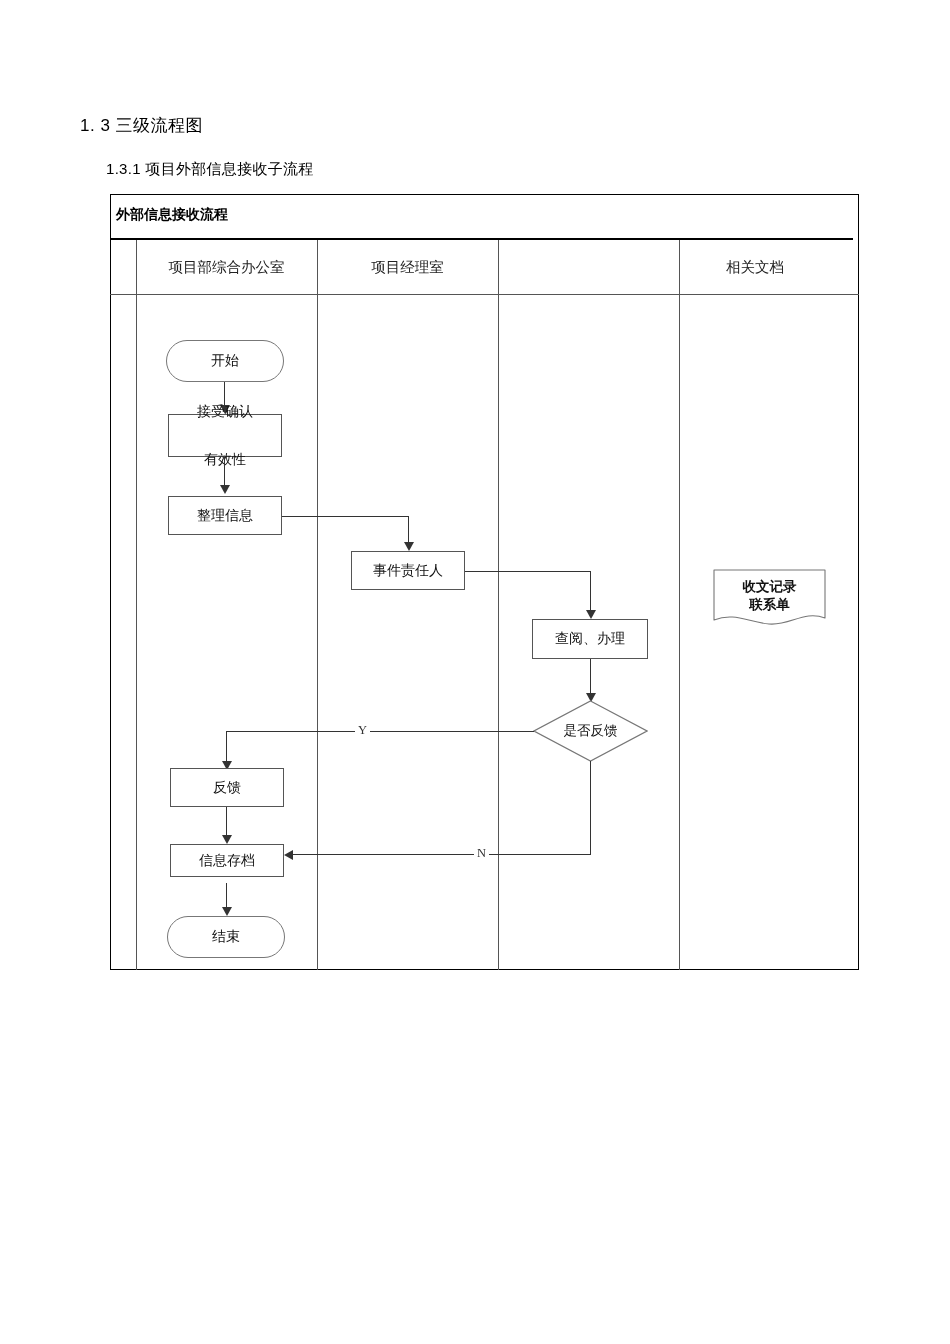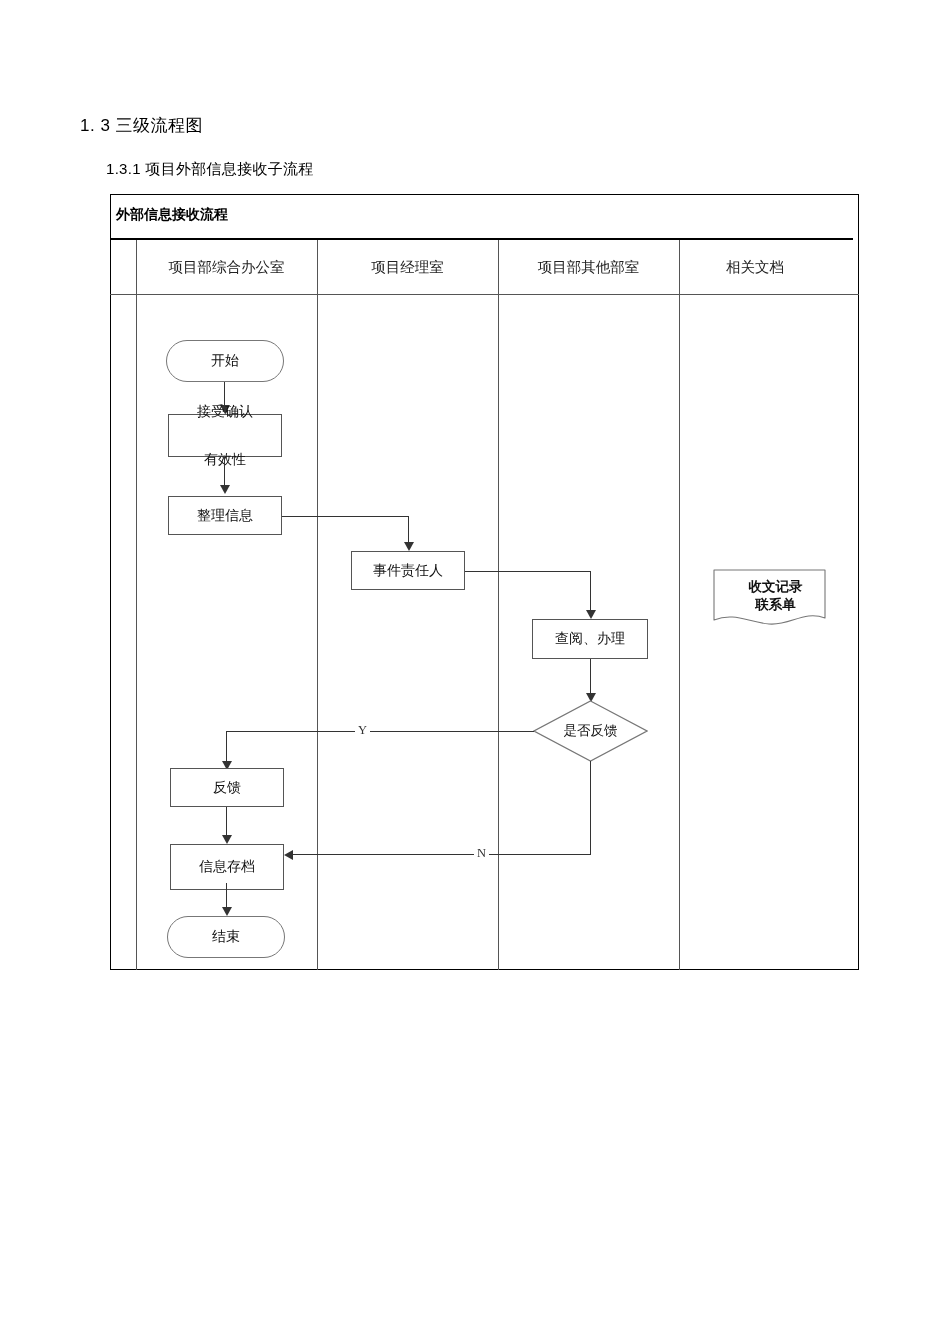--- a/index.html
+++ b/index.html
@@ -57,21 +57,21 @@
     display:flex;align-items:center;justify-content:center;text-align:center;
     font-size:14px;line-height:1.25;color:#111;background:#fff;}
   .proc{border:1.3px solid #555;gap:30px;}
   .term{border:1.2px solid #777;border-radius:40px;}
   .diamond-wrap{position:absolute;}
   .diamond-wrap svg{position:absolute;left:0;top:0;}
   .diamond-txt{position:absolute;inset:0;display:flex;align-items:center;justify-content:center;
     font-size:13.5px;color:#111;}
   .docshape{position:absolute;}
   .docshape svg{position:absolute;left:0;top:0;}
-  .doc-txt{position:absolute;left:6px;top:10px;width:100%;text-align:center;
+  .doc-txt{position:absolute;left:0;top:10px;width:100%;text-align:center;
     font-size:13.5px;line-height:1.35;color:#111;font-weight:bold;}
 
   
   .conn{position:absolute;background:#333;}
   .conn.h{height:1.3px;}
   .conn.v{width:1.3px;}
   .arrow-d{position:absolute;width:0;height:0;
     border-left:5px solid transparent;border-right:5px solid transparent;
     border-top:9px solid #333;}
   .arrow-l{position:absolute;width:0;height:0;
@@ -90,21 +90,20 @@
   <div class="tbl">
     <div class="outer"></div>
 
     <div class="title-row">
       <div class="title-txt">外部信息接收流程</div>
     </div>
 
     <div class="hdr-row">
       <div class="hcell" style="left:26px;width:181px;">项目部综合办公室</div>
       <div class="hcell" style="left:207px;width:181px;">项目经理室</div>
-      <div class="hcell" style="left:388px;width:181px;">项目部其他部室</div>
       <div class="hcell" style="left:569px;width:152px;">相关文档</div>
     </div>
 
     <div class="vline narrow" style="left:26px;"></div>
     <div class="vline" style="left:207px;"></div>
     <div class="vline" style="left:388px;"></div>
     <div class="vline" style="left:569px;"></div>
 
     <div class="shape term" style="left:56px;top:146px;width:118px;height:42px;align-items:center;">
       <span>开始</span>
@@ -156,21 +155,21 @@
     <div class="arrow-d" style="left:112px;top:567px;"></div>
     <div class="lbl" style="left:245px;top:529px;">Y</div>
 
     <div class="shape proc" style="left:60px;top:574px;width:114px;height:39px;">
       <span>反馈</span>
     </div>
 
     <div class="conn v" style="left:116px;top:613px;height:32px;"></div>
     <div class="arrow-d" style="left:112px;top:641px;"></div>
 
-    <div class="shape proc" style="left:60px;top:650px;width:114px;height:46px;">
+    <div class="shape proc" style="left:60px;top:650px;width:114px;height:33px;">
       <span>信息存档</span>
     </div>
 
     <div class="conn v" style="left:480px;top:567px;height:94px;"></div>
     <div class="conn h" style="left:182px;top:660px;width:299px;"></div>
     <div class="arrow-l" style="left:174px;top:656px;"></div>
     <div class="lbl" style="left:364px;top:652px;">N</div>
 
     <div class="conn v" style="left:116px;top:689px;height:27px;"></div>
     <div class="arrow-d" style="left:112px;top:713px;"></div>

